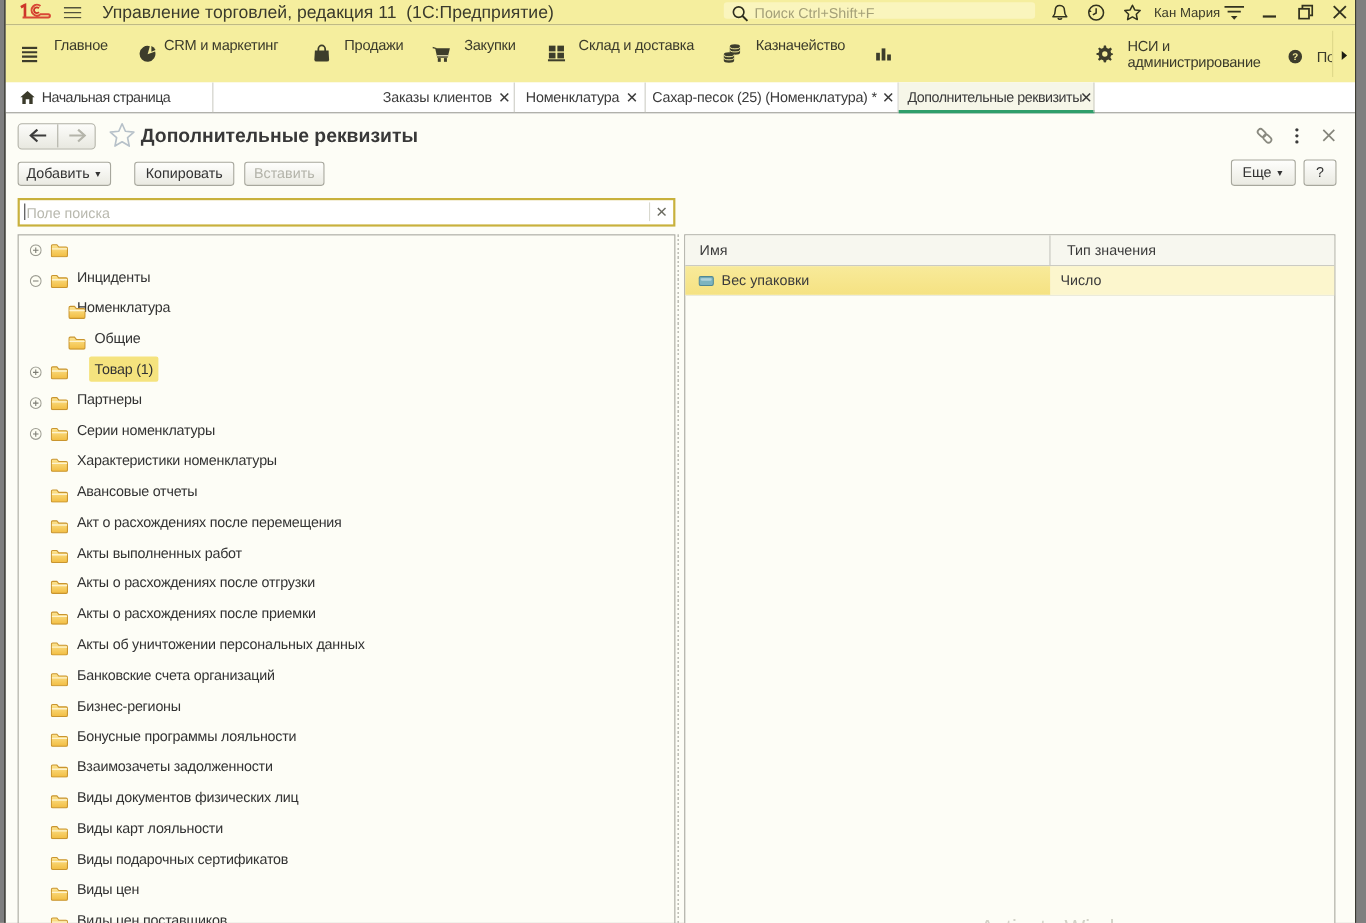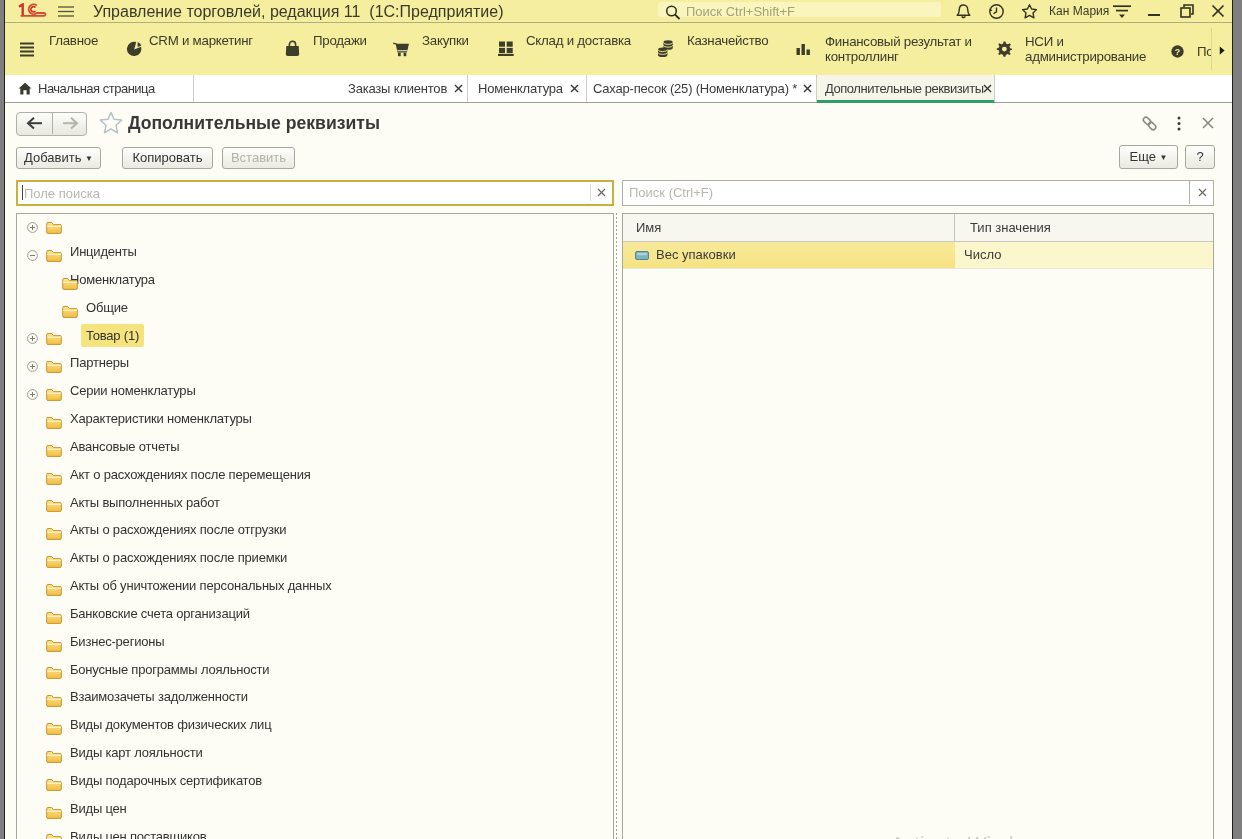--- a/index.html
+++ b/index.html
@@ -168,21 +168,20 @@
       <path d="M1 10.6 a4.7 2 0 0 0 9.4 0"></path>
       <path d="M1 13.4 a4.7 2 0 0 0 9.4 0"></path>
     </g>
   </svg>
   <div class="rlbl" style="left:682px;top:10px">Казначейство</div>
   <svg class="abs" style="left:791px;top:18px" width="15" height="16" viewBox="0 0 15 16">
     <rect x="0.5" y="7" width="3.4" height="7" fill="#3d3d2b"></rect>
     <rect x="5.5" y="3" width="3.4" height="11" fill="#3d3d2b"></rect>
     <rect x="10.5" y="8.5" width="3.4" height="5.5" fill="#3d3d2b"></rect>
   </svg>
-  <div class="rlbl" style="left:820px;top:12px;line-height:14.5px">Финансовый результат и<br>контроллинг</div>
   <svg class="abs" style="left:991px;top:18px" width="16" height="16" viewBox="0 0 17 17">
     <path d="M8.5 0.5 L10 0.5 L10.6 2.7 L12.6 3.5 L14.6 2.4 L15.8 3.9 L14.4 5.7 L15 7.7 L17 8.3 L17 9.2 L14.9 10 L14.3 12 L15.6 13.8 L14.4 15 L12.5 13.9 L10.5 14.7 L10 16.7 L8 16.7 L7.4 14.6 L5.4 13.8 L3.5 15 L2.3 13.7 L3.6 11.9 L2.9 9.9 L0.8 9.4 L0.8 7.9 L2.9 7.3 L3.6 5.3 L2.4 3.5 L3.6 2.3 L5.5 3.5 L7.5 2.8 L8 0.5 Z" fill="#3d3d2b"></path>
     <circle cx="8.9" cy="8.6" r="2.6" fill="#f5ee9e"></circle>
   </svg>
   <div class="rlbl" style="left:1020px;top:12px;line-height:14.5px">НСИ и<br>администрирование</div>
   <svg class="abs" style="left:1166px;top:22px" width="13" height="13" viewBox="0 0 16 16">
     <circle cx="8" cy="8" r="7.6" fill="#3d3d2b"></circle>
     <text x="8" y="11.8" font-size="11" font-weight="bold" fill="#f5ee9e" text-anchor="middle" font-family="Liberation Sans">?</text>
   </svg>
   <div class="rlbl" style="left:1192px;top:21px;width:14px;overflow:hidden">По</div>
@@ -288,31 +287,20 @@
   <div class="abs" style="left:4px;top:3px;width:1px;height:15px;background:#444"></div>
   <div class="ph2" style="left:6px">Поле поиска</div>
   <div class="abs" style="left:572px;top:2px;width:1px;height:17px;background:#d9d9cf"></div>
   <svg class="abs" style="left:579px;top:6px" width="9" height="9" viewBox="0 0 9 9">
     <g stroke="#6b6b61" stroke-width="1.3">
           <line x1="1" y1="1" x2="8" y2="8"></line>
           <line x1="8" y1="1" x2="1" y2="8"></line>
         </g>
   </svg>
 </div>
-<div id="fsearchR">
-  <div class="ph2" style="left:6px">Поиск (Ctrl+F)</div>
-  <div class="abs" style="left:566px;top:0;width:24px;height:23px;border-left:1px solid #b1b1a7">
-    <svg class="abs" style="left:8px;top:7px" width="9" height="9" viewBox="0 0 9 9">
-      <g stroke="#6b6b61" stroke-width="1.3">
-            <line x1="1" y1="1" x2="8" y2="8"></line>
-            <line x1="8" y1="1" x2="1" y2="8"></line>
-          </g>
-    </svg>
-  </div>
-</div>
 
 <div id="lpanel"></div>
 <div id="splitter"></div>
 <div id="rpanel">
   <div id="rheader">
     <div class="h1">Имя</div>
     <div class="csep"></div>
     <div class="h2">Тип значения</div>
   </div>
   <div id="rrow">

